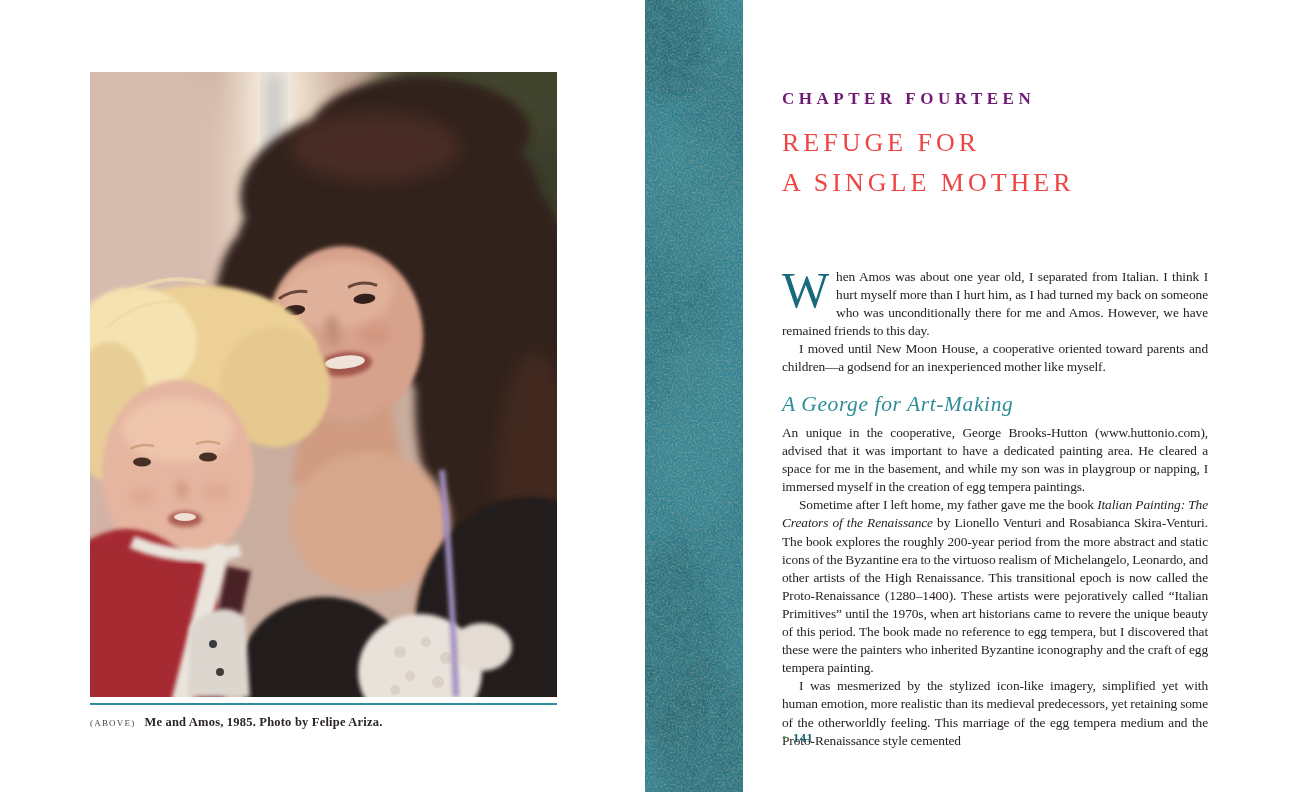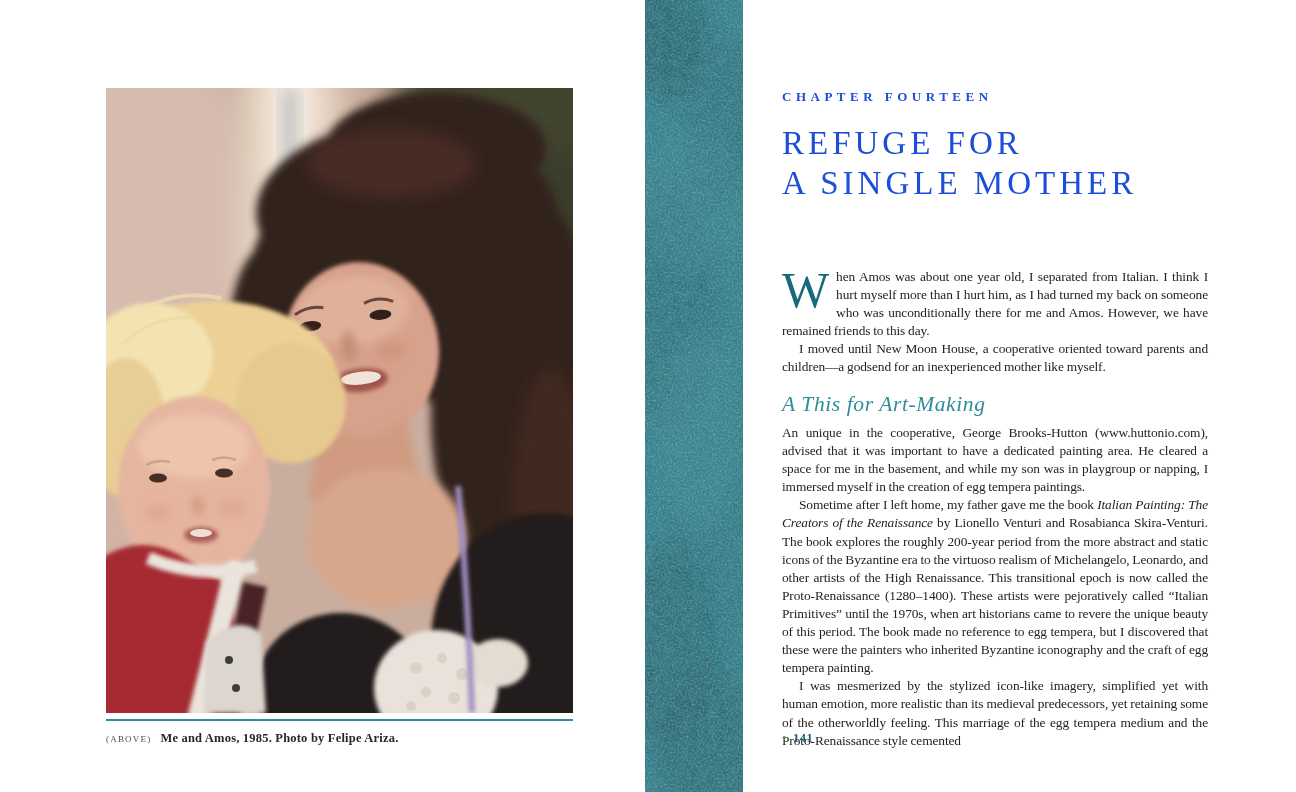--- a/index.html
+++ b/index.html
@@ -1,38 +1,38 @@
 <!DOCTYPE html>
 <html lang="en"><head>
 <meta charset="utf-8">
 <style>
   html,body{margin:0;padding:0;}
   body{width:1296px;height:792px;background:#ffffff;font-family:"Liberation Serif",serif;overflow:hidden;}
   .spread{position:relative;width:1296px;height:792px;background:#fdfdfc;overflow:hidden;}
 
   
   .left-page{position:absolute;left:0;top:0;width:645px;height:792px;background:#ffffff;}
-  .photo-figure{position:absolute;left:90px;top:72px;width:467px;margin:16px;}
+  .photo-figure{position:absolute;left:90px;top:72px;width:467px;margin:0;}
   .photo-frame{width:467px;height:625px;overflow:hidden;background:#c9ae9f;}
   .photo-frame svg{display:block;}
   .caption-rule{width:467px;height:2px;background:#2e8fa0;margin-top:6px;}
   .photo-caption{margin-top:10px;font-size:12.5px;color:#2b2527;white-space:nowrap;}
   .caption-label{font-size:9px;letter-spacing:1.2px;color:#4c4c4c;margin-right:9px;}
   .caption-text{font-weight:700;letter-spacing:0.2px;}
 
   
   .spine{position:absolute;left:645px;top:0;width:98px;height:792px;}
   .spine svg{display:block;}
 
   
   .right-page{position:absolute;left:743px;top:0;width:553px;height:792px;background:#ffffff;}
   .rp-col{position:absolute;left:39px;width:426px;}
 
-  .chapter-label{top:89px;font-weight:700;font-size:13px;letter-spacing:4.5px;color:#1d4ed8;}
-  .chapter-title{top:123px;font-weight:400;font-size:33px;line-height:40px;letter-spacing:4px;color:#1d4ed8;}
+  .chapter-label{top:89px;font-weight:700;font-size:17px;letter-spacing:4.5px;color:#701a75;}
+  .chapter-title{top:123px;font-weight:400;font-size:26px;line-height:40px;letter-spacing:4px;color:#ef4444;}
   .chapter-title .title-line{display:block;}
 
   .intro-block{top:268px;}
   .section-block{top:391px;}
   .section-heading{font-style:italic;font-weight:400;font-size:21.5px;line-height:26px;letter-spacing:0.6px;color:#2e8c99;margin:0 0 7px 0;}
 
   .body-para{margin:0;font-size:13.4px;line-height:18.1px;letter-spacing:-0.1px;word-spacing:-0.4px;color:#272220;text-align:justify;}
   .body-para.indent{text-indent:17px;}
   .body-para em{font-style:italic;}
   .dropcap{float:left;font-size:50px;line-height:40px;padding:2px 7px 0 0;color:#17697c;}
@@ -200,21 +200,21 @@
       <span class="title-line">REFUGE FOR</span>
       <span class="title-line">A SINGLE MOTHER</span>
     </h1>
 
     <div class="rp-col intro-block" style="position:absolute;">
         <p class="body-para"><span class="dropcap">W</span><span>hen Amos was about one year old, I separated from Italian. I think I hurt myself more than I hurt him, as I had turned my back on someone who was unconditionally there for me and Amos. However, we have remained friends to this day.</span></p>
         <p class="body-para indent"><span>I moved until New Moon House, a cooperative oriented toward parents and children—a godsend for an inexperienced mother like myself.</span></p>
       </div>
 
     <div class="rp-col section-block" style="position:absolute;">
-      <h2 class="section-heading">A This for Art-Making</h2>
+      <h2 class="section-heading">A George for Art-Making</h2>
       <div>
           <p class="body-para"><span>An unique in the cooperative, George Brooks-Hutton (www.huttonio.com), advised that it was important to have a dedicated painting area. He cleared a space for me in the basement, and while my son was in playgroup or napping, I immersed myself in the creation of egg tempera paintings.</span></p>
           <p class="body-para indent"><span>Sometime after I left home, my father gave me the book </span><em>Italian Painting: The Creators of the Renaissance</em><span> by Lionello Venturi and Rosabianca Skira-Venturi. The book explores the roughly 200-year period from the more abstract and static icons of the Byzantine era to the virtuoso realism of Michelangelo, Leonardo, and other artists of the High Renaissance. This transitional epoch is now called the Proto-Renaissance (1280–1400). These artists were pejoratively called “Italian Primitives” until the 1970s, when art historians came to revere the unique beauty of this period. The book made no reference to egg tempera, but I discovered that these were the painters who inherited Byzantine iconography and the craft of egg tempera painting.</span></p>
           <p class="body-para indent"><span>I was mesmerized by the stylized icon-like imagery, simplified yet with human emotion, more realistic than its medieval predecessors, yet retaining some of the otherworldly feeling. This marriage of the egg tempera medium and the Proto-Renaissance style cemented</span></p>
         </div>
     </div>
 
     <div class="rp-col page-number" style="position:absolute;">
       <span class="pn-bullet">•</span><span>141</span>
     </div>

